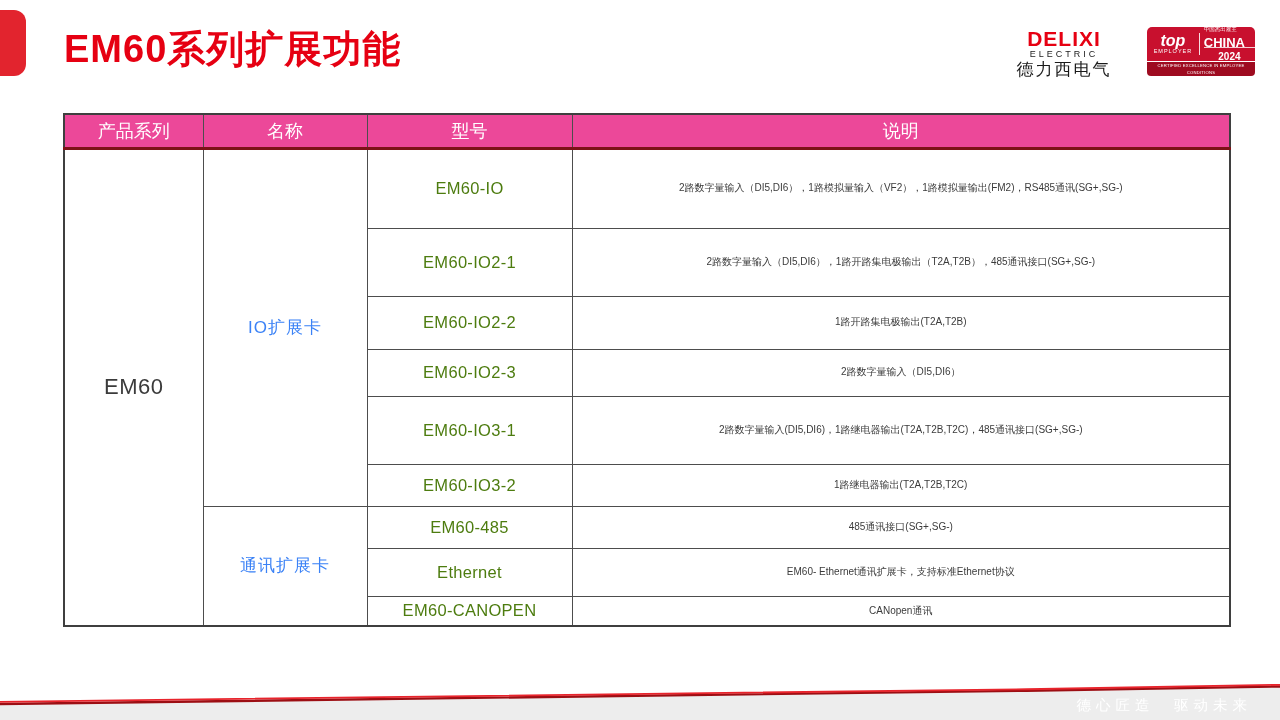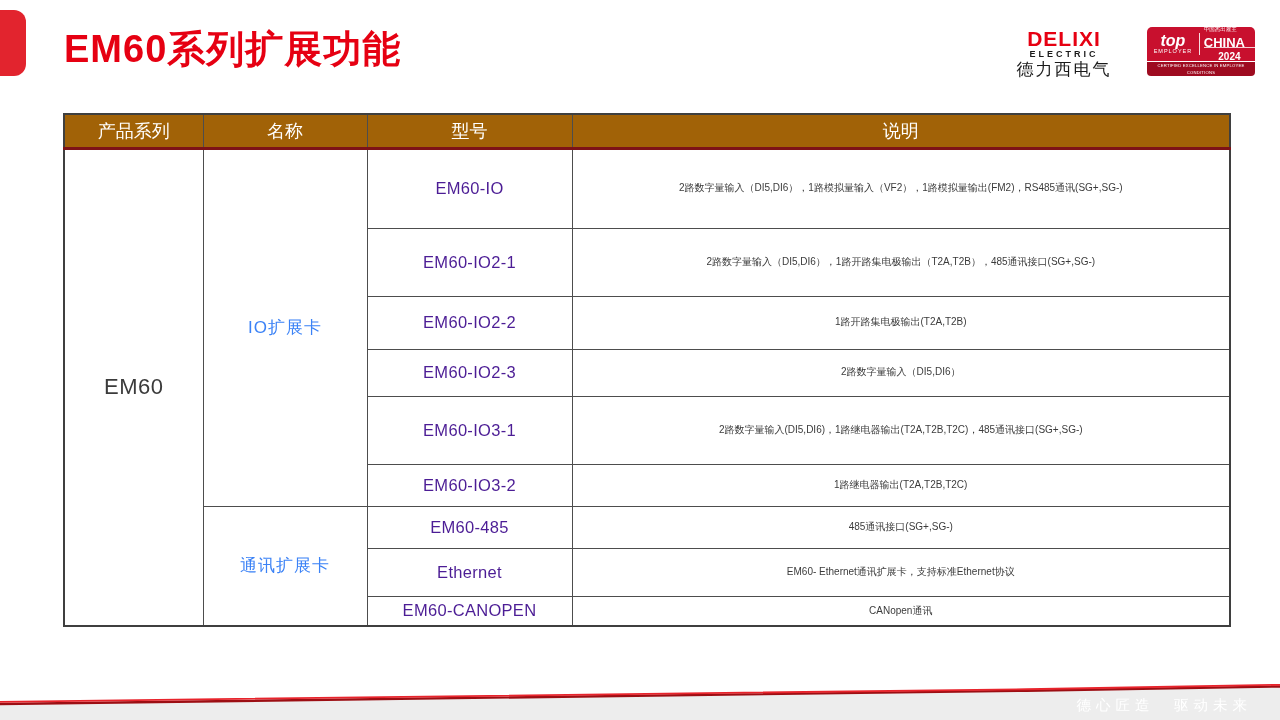--- a/index.html
+++ b/index.html
@@ -8,46 +8,46 @@
   .stage { position:relative; width:1280px; height:720px; background:#fff; }
 
   
   .corner-tab { position:absolute; left:0; top:10px; width:26px; height:66px;
                 background:#e2242e; border-radius:0 12px 12px 0; }
   .slide-title { position:absolute; left:64px; top:24px; font-size:38px; font-weight:700;
                  color:#e60012; letter-spacing:1px; }
 
   .logo-block { position:absolute; top:29px; right:164px; width:104px; text-align:center; }
   .logo-delixi { font-size:21px; font-weight:800; color:#e60012; letter-spacing:1px; line-height:20px; }
-  .logo-electric { font-size:9px; font-weight:700; color:#1a1a1a; letter-spacing:3px; line-height:11px; }
+  .logo-electric { font-size:9px; font-weight:400; color:#1a1a1a; letter-spacing:3px; line-height:11px; }
   .logo-cn { font-size:17px; font-weight:400; color:#1a1a1a; letter-spacing:2px; line-height:20px; }
 
   .badge { position:absolute; top:27px; right:25px; width:108px;margin-left:36px; }
   .badge-main { display:flex; background:#c8102e; border-radius:5px 5px 0 0; height:34px;
                 align-items:center; color:#fff; }
   .badge-left { width:56px; text-align:center; border-right:1px solid rgba(255,255,255,.85); }
   .badge-top { font-size:16px; font-weight:800; line-height:15px; font-style:italic; }
   .badge-emp { font-size:5.5px; letter-spacing:1px; line-height:7px; }
   .badge-right { flex:1; text-align:left; padding-left:4px; }
   .badge-cnt { font-size:5.5px; line-height:7px; }
   .badge-country { font-size:13px; font-weight:700; line-height:9px; border-bottom:0.5px solid rgba(255,255,255,.8); display:inline-block; padding-right:10px; }
   .badge-year { font-size:10px; font-weight:700; line-height:11px;text-align:center; }
   .badge-strip { margin-top:1px; background:#9e0b20; border-radius:0 0 4px 4px; color:#fff;
                  font-size:4.2px; text-align:center; line-height:7px; letter-spacing:.2px; }
 
   
   table.spec { position:absolute; left:63px; top:113px; width:1166px;
                border-collapse:collapse; table-layout:fixed; }
   table.spec th, table.spec td { border:1.6px solid #4d4d4d; text-align:center; vertical-align:middle; }
   table.spec { border:2px solid #3f3f3f; }
-  table.spec th { background:#a16207; color:#fff; font-size:18px; font-weight:500;
+  table.spec th { background:#ec4899; color:#fff; font-size:18px; font-weight:500;
                   height:34px; border-bottom:3px solid #7d1217; }
   td.series { font-size:22px; color:#3b3b3b; letter-spacing:.5px; }
   td.gname  { font-size:17px; color:#3b82f6; letter-spacing:1px; }
-  td.model  { font-size:16.5px; color:#4c1d95; letter-spacing:.3px;margin-left:39px; }
+  td.model  { font-size:16.5px; color:#4d7c0f; letter-spacing:.3px;margin-left:39px; }
   td.desc   { font-size:10px; color:#3b3b3b; padding:2px 6px; line-height:1.45; }
 
   
   .swoosh { position:absolute; left:0; bottom:0; width:1280px; height:50px; }
   .footer-slogan { position:absolute; right:28px; bottom:5px; z-index:3;
                    color:#ffffff; font-size:14.5px; letter-spacing:5px; }
 </style>
 </head>
 <body>
 

